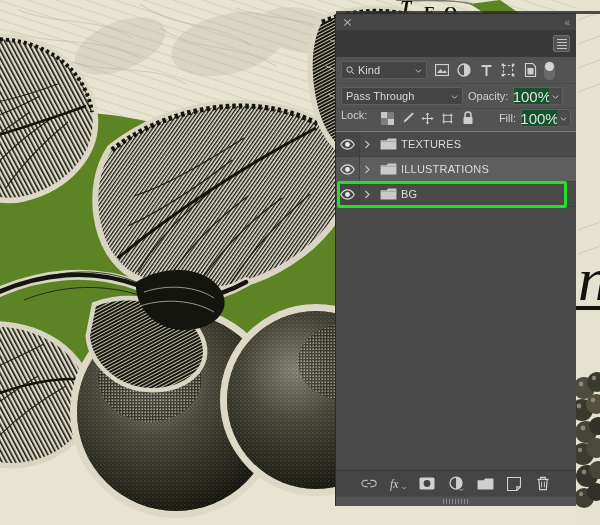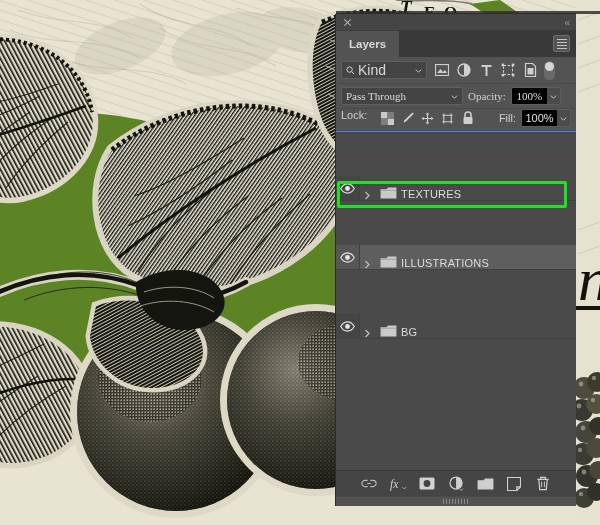--- a/index.html
+++ b/index.html
@@ -112,21 +112,21 @@
     flex: 0 0 auto;
   }
   .kind-select {
     width: 86px; height: 18px;
     background: #444444;
     border: 1px solid #5e5e5e;
     border-radius: 2px;
     display: flex; align-items: center;
     padding: 0 4px;
     color: #d8d8d8;
-    font-size: 14px;
+    font-size: 11px;
     cursor: pointer;
     position: relative;
   }
   .kind-select .magnifier {
     width: 9px; height: 9px; margin-right: 3px;
     flex: 0 0 auto;
   }
   .kind-select .caret {
     margin-left: auto;
     width: 7px; height: 7px;
@@ -157,41 +157,40 @@
   }
 
   
   .blend-row {
     height: 25px;
     background: #535353;
     display: flex; align-items: center;
     padding: 0 5px; gap: 5px;
     flex: 0 0 auto;
     border-top: 1px solid #4a4a4a;
-    font-family: Liberation Serif, serif;
   }
   .blend-select {
     width: 122px; height: 18px;
     background: #444444;
     border: 1px solid #5e5e5e;
     border-radius: 2px;
     display: flex; align-items: center;
     padding: 0 4px;
     font-size: 11px; color: #d8d8d8;
     cursor: pointer;
   }
   .blend-select .caret { margin-left: auto; width: 7px; height: 7px; }
   .label-sm { font-size: 11px; color: #cfcfcf; white-space: nowrap; }
   .num-box {
     width: 36px; height: 18px;
-    background: #000000;
+    background: #14532d;
     border: 1px solid #5e5e5e;
     border-radius: 2px;
     display: flex; align-items: center; justify-content: center;
-    font-size: 11px; color: #e0e0e0;
+    font-size: 15px; color: #e0e0e0;
     cursor: text;
   }
   .stepper-caret {
     width: 14px; height: 18px;
     border: 1px solid #5e5e5e;
     border-left: none;
     border-radius: 0 2px 2px 0;
     background: #4b4b4b;
     display: flex; align-items: center; justify-content: center;
     cursor: pointer;
@@ -219,26 +218,25 @@
 
   
   .layer-list {
     flex: 1 1 auto;
     background: #4a4a4a;
     overflow: hidden;
     position: relative;
   }
   .layer-row {
     height: 25px;
-    display: flex; align-items: flex-end;
+    display: flex; align-items: center;
     border-bottom: 1px solid #414141;
     background: #4a4a4a;
     cursor: pointer;
     position: relative;
-    margin-top: 44px;
   }
   .layer-row.selected { background: #5e5e5e; }
   .eye-cell {
     width: 24px; height: 100%;
     display: flex; align-items: center; justify-content: center;
     border-right: 1px solid #414141;
     background: #454545;
     cursor: pointer;
   }
   .layer-row.selected .eye-cell { background: #565656; }
@@ -519,23 +517,20 @@
   </svg>
 
   <div id="layers-panel">
 
     <div class="panel-titlebar">
       <div class="close-x"></div>
       <div class="collapse-chevrons">«</div>
     </div>
 
     <div class="panel-tabbar">
-      <div class="panel-tab">
-        <span>Layers</span>
-      </div>
       <div class="tab-filler"></div>
       <div class="panel-menu-btn">
         <i></i>
           <i></i>
           <i></i>
           <i></i>
       </div>
     </div>
 
     <div class="filter-row">

